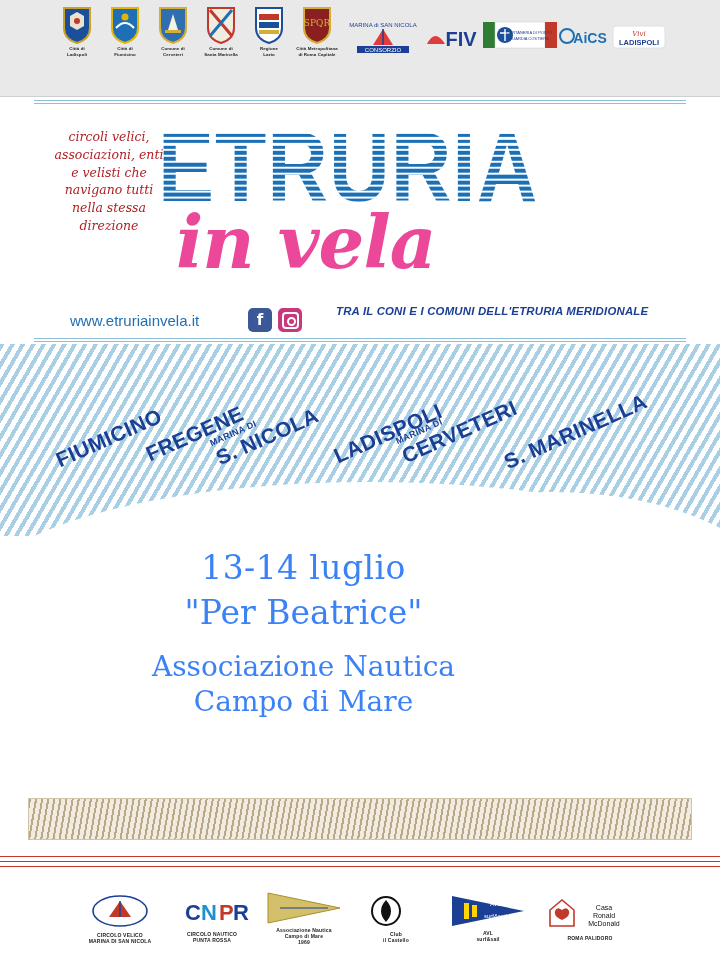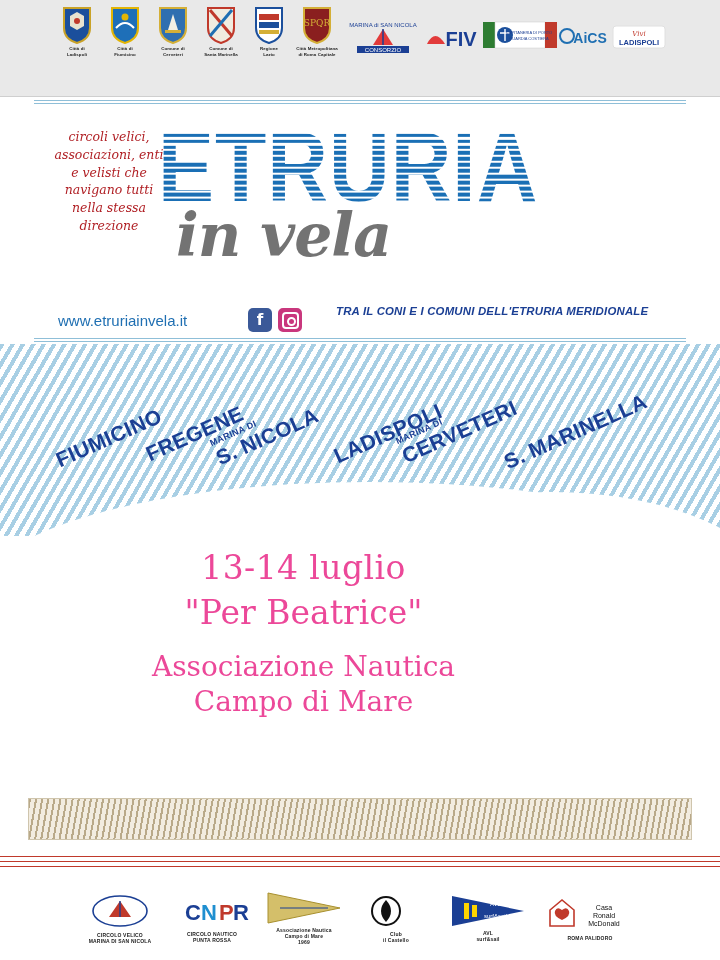--- a/index.html
+++ b/index.html
@@ -129,27 +129,27 @@
     transform: scaleY(1.18);
     transform-origin: left top;
   }
   .invela-word {
     position: absolute;
     left: 176px;
     top: 96px;
     font-family: "DejaVu Serif", serif;
     font-style: italic;
     font-weight: 700;
-    font-size: 60px;
-    color: #737373;
+    font-size: 72px;
+    color: #ec4899;
     letter-spacing: -1px;
   }
   .site-url {
     position: absolute;
-    left: 58px;
+    left: 70px;
     top: 208px;
     font-size: 15px;
     color: #1f6fb2;
     font-family: "Liberation Sans", sans-serif;
   }
   .social-row {
     position: absolute;
     left: 248px;
     top: 204px;
     display: flex;
@@ -247,21 +247,21 @@
     font-size: 21px;
     letter-spacing: 0.4px;
   }
 
   
   .event {
     position: absolute;
     top: 548px; left: 0;
     width: 607px;
     text-align: center;
-    color: #ec4899;
+    color: #3b82f6;
     font-family: "DejaVu Serif", serif;
   }
   .event .date {
     font-size: 33px;
     font-weight: 400;
     letter-spacing: 0.4px;
   }
   .event .name {
     font-size: 33px;
     margin-top: 6px;

